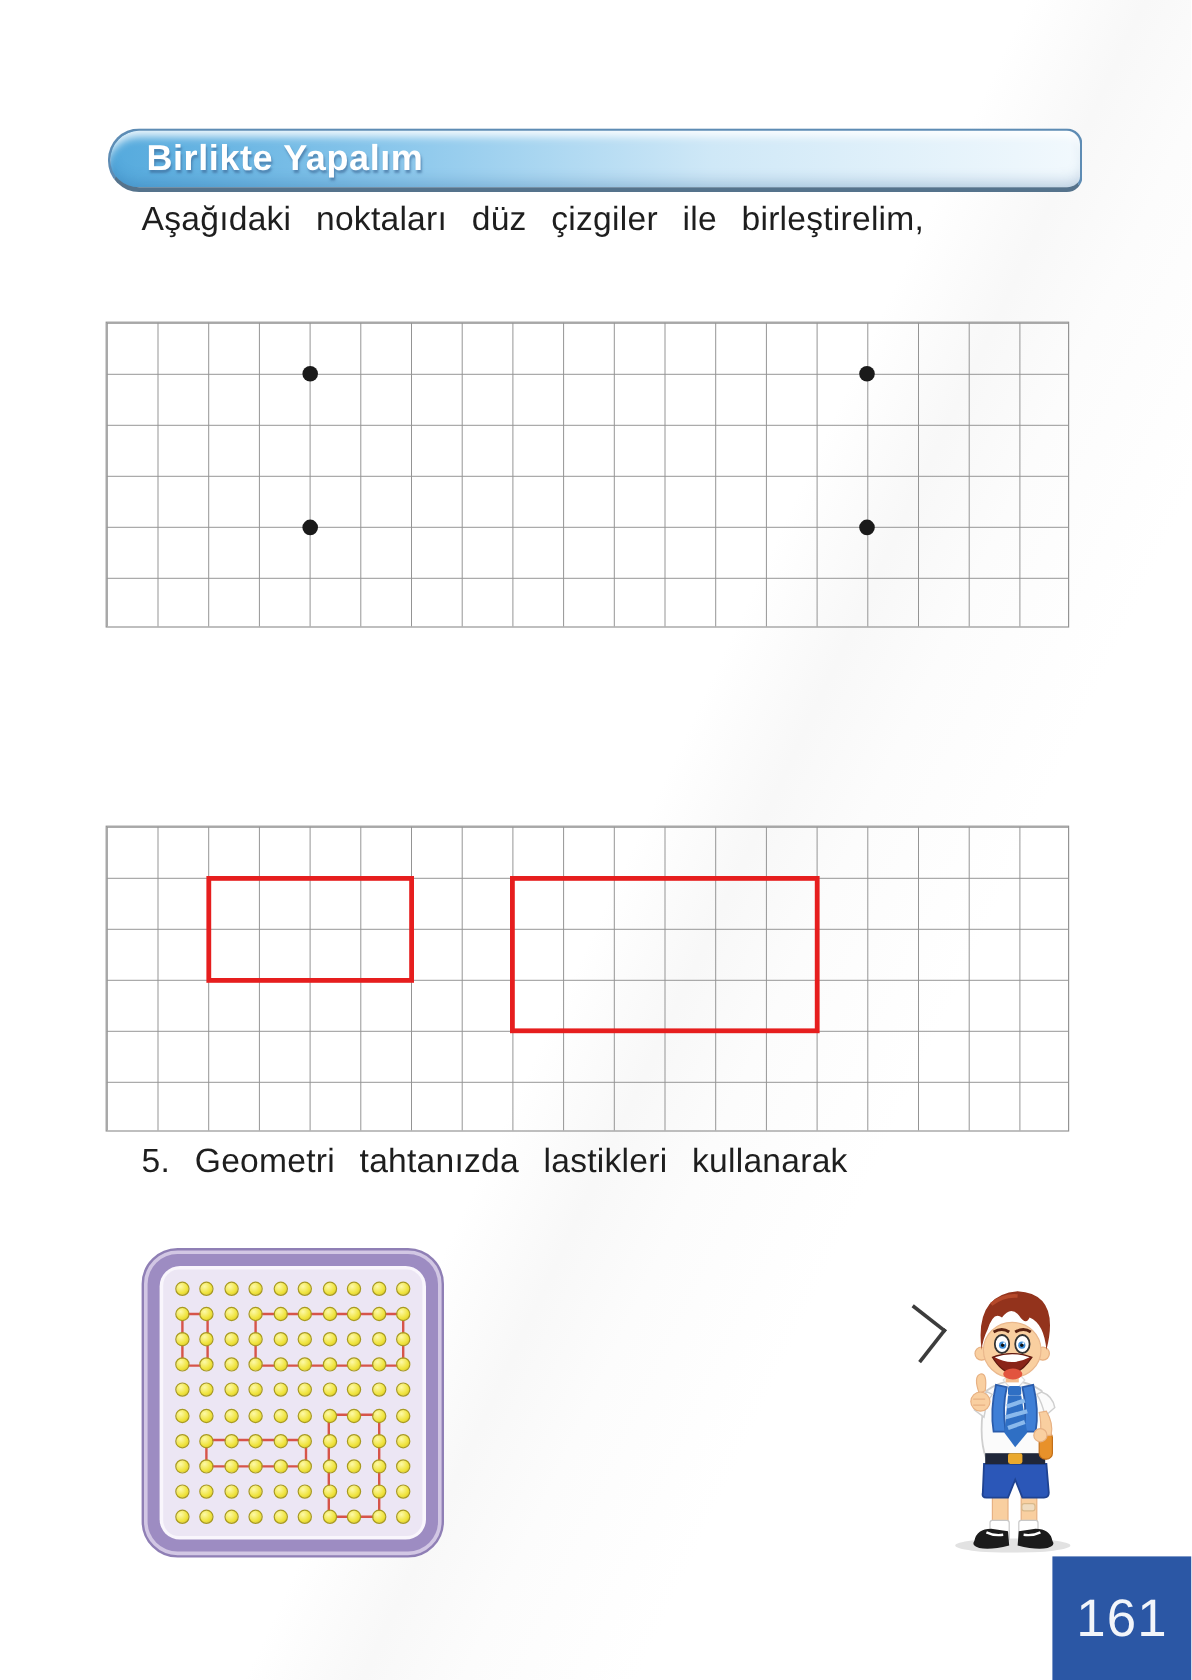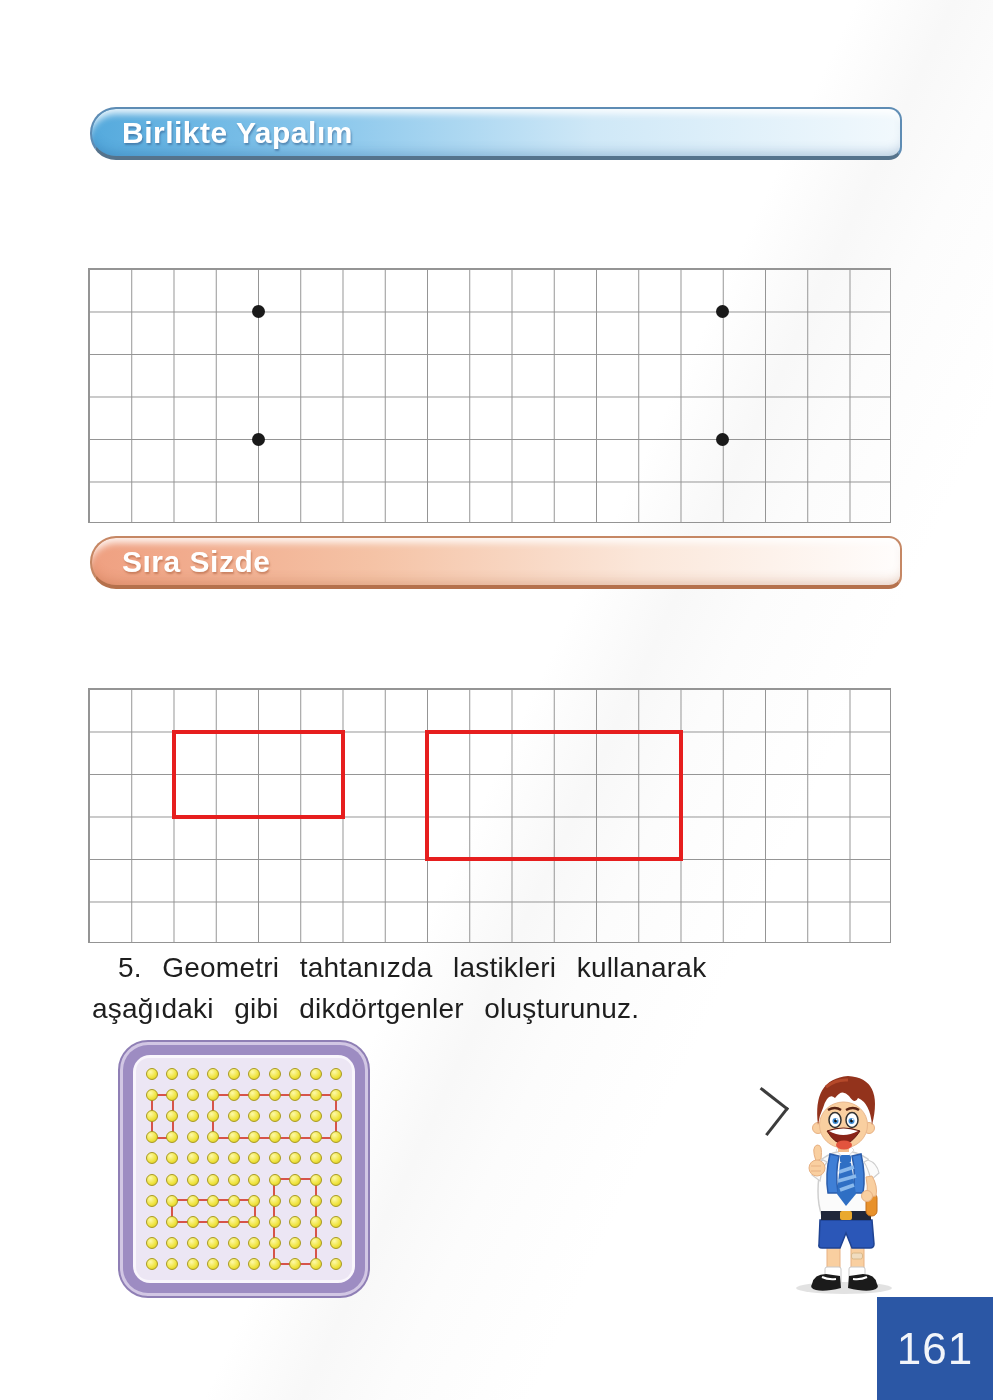--- a/index.html
+++ b/index.html
@@ -75,44 +75,41 @@
 <body>
 
 <div id="page">
   <div class="streak"></div>
 
   <div class="banner blue">
     <span class="banner-label">Birlikte Yapalım</span>
   </div>
 
   <div class="para" id="para1">
+    <span class="indent">Aşağıdaki noktaları düz çizgiler ile birleştirelim,</span>
   </div>
 
   <div class="sq-grid" id="dot-grid" style="border: 1px solid rgb(148, 148, 148); background-image: linear-gradient(to right, rgb(148, 148, 148) 1px, transparent 1px), linear-gradient(rgb(148, 148, 148) 1px, transparent 1px); background-size: 42.2632px 42.5px;">
       <span class="grid-dot" style="left: 162.553px; top: 36px; background: rgb(26, 26, 26);"></span>
       <span class="grid-dot" style="left: 627.447px; top: 36px; background: rgb(26, 26, 26);"></span>
       <span class="grid-dot" style="left: 162.553px; top: 163.5px; background: rgb(26, 26, 26);"></span>
       <span class="grid-dot" style="left: 627.447px; top: 163.5px; background: rgb(26, 26, 26);"></span>
     </div>
 
-  <div class="banner orange">
-    <span class="banner-label">Sıra Sizde</span>
-  </div>
 
   <div class="para" id="para2">
   </div>
 
   <div class="sq-grid" id="draw-grid" style="border: 1px solid rgb(148, 148, 148); background-image: linear-gradient(to right, rgb(148, 148, 148) 1px, transparent 1px), linear-gradient(rgb(148, 148, 148) 1px, transparent 1px); background-size: 42.2632px 42.5px;">
       <span class="red-rect" style="left: 82.5263px; top: 40.5px; width: 173.053px; height: 89px; border-color: rgb(230, 30, 30);"></span>
       <span class="red-rect" style="left: 336.105px; top: 40.5px; width: 257.579px; height: 131.5px; border-color: rgb(230, 30, 30);"></span>
     </div>
 
   <div class="para" id="para3">
     <span class="indent">5. Geometri tahtanızda lastikleri kullanarak</span>
-    <span class="plain">aşağıdaki gibi dikdörtgenler oluşturunuz.</span>
   </div>
 
   <div id="geoboard">
     <div class="gb-mid">
       <div class="gb-white">
         <div class="gb-field" id="gb-field">
             <span class="band" style="left: 14.5px; top: 35.6111px; width: 23.4444px; height: 45.2222px; border-color: rgb(214, 84, 74);"></span>
             <span class="band" style="left: 75.8333px; top: 35.6111px; width: 125.667px; height: 45.2222px; border-color: rgb(214, 84, 74);"></span>
             <span class="band" style="left: 34.9444px; top: 141.167px; width: 84.7778px; height: 24.1111px; border-color: rgb(214, 84, 74);"></span>
             <span class="band" style="left: 137.167px; top: 120.056px; width: 43.8889px; height: 87.4444px; border-color: rgb(214, 84, 74);"></span>

